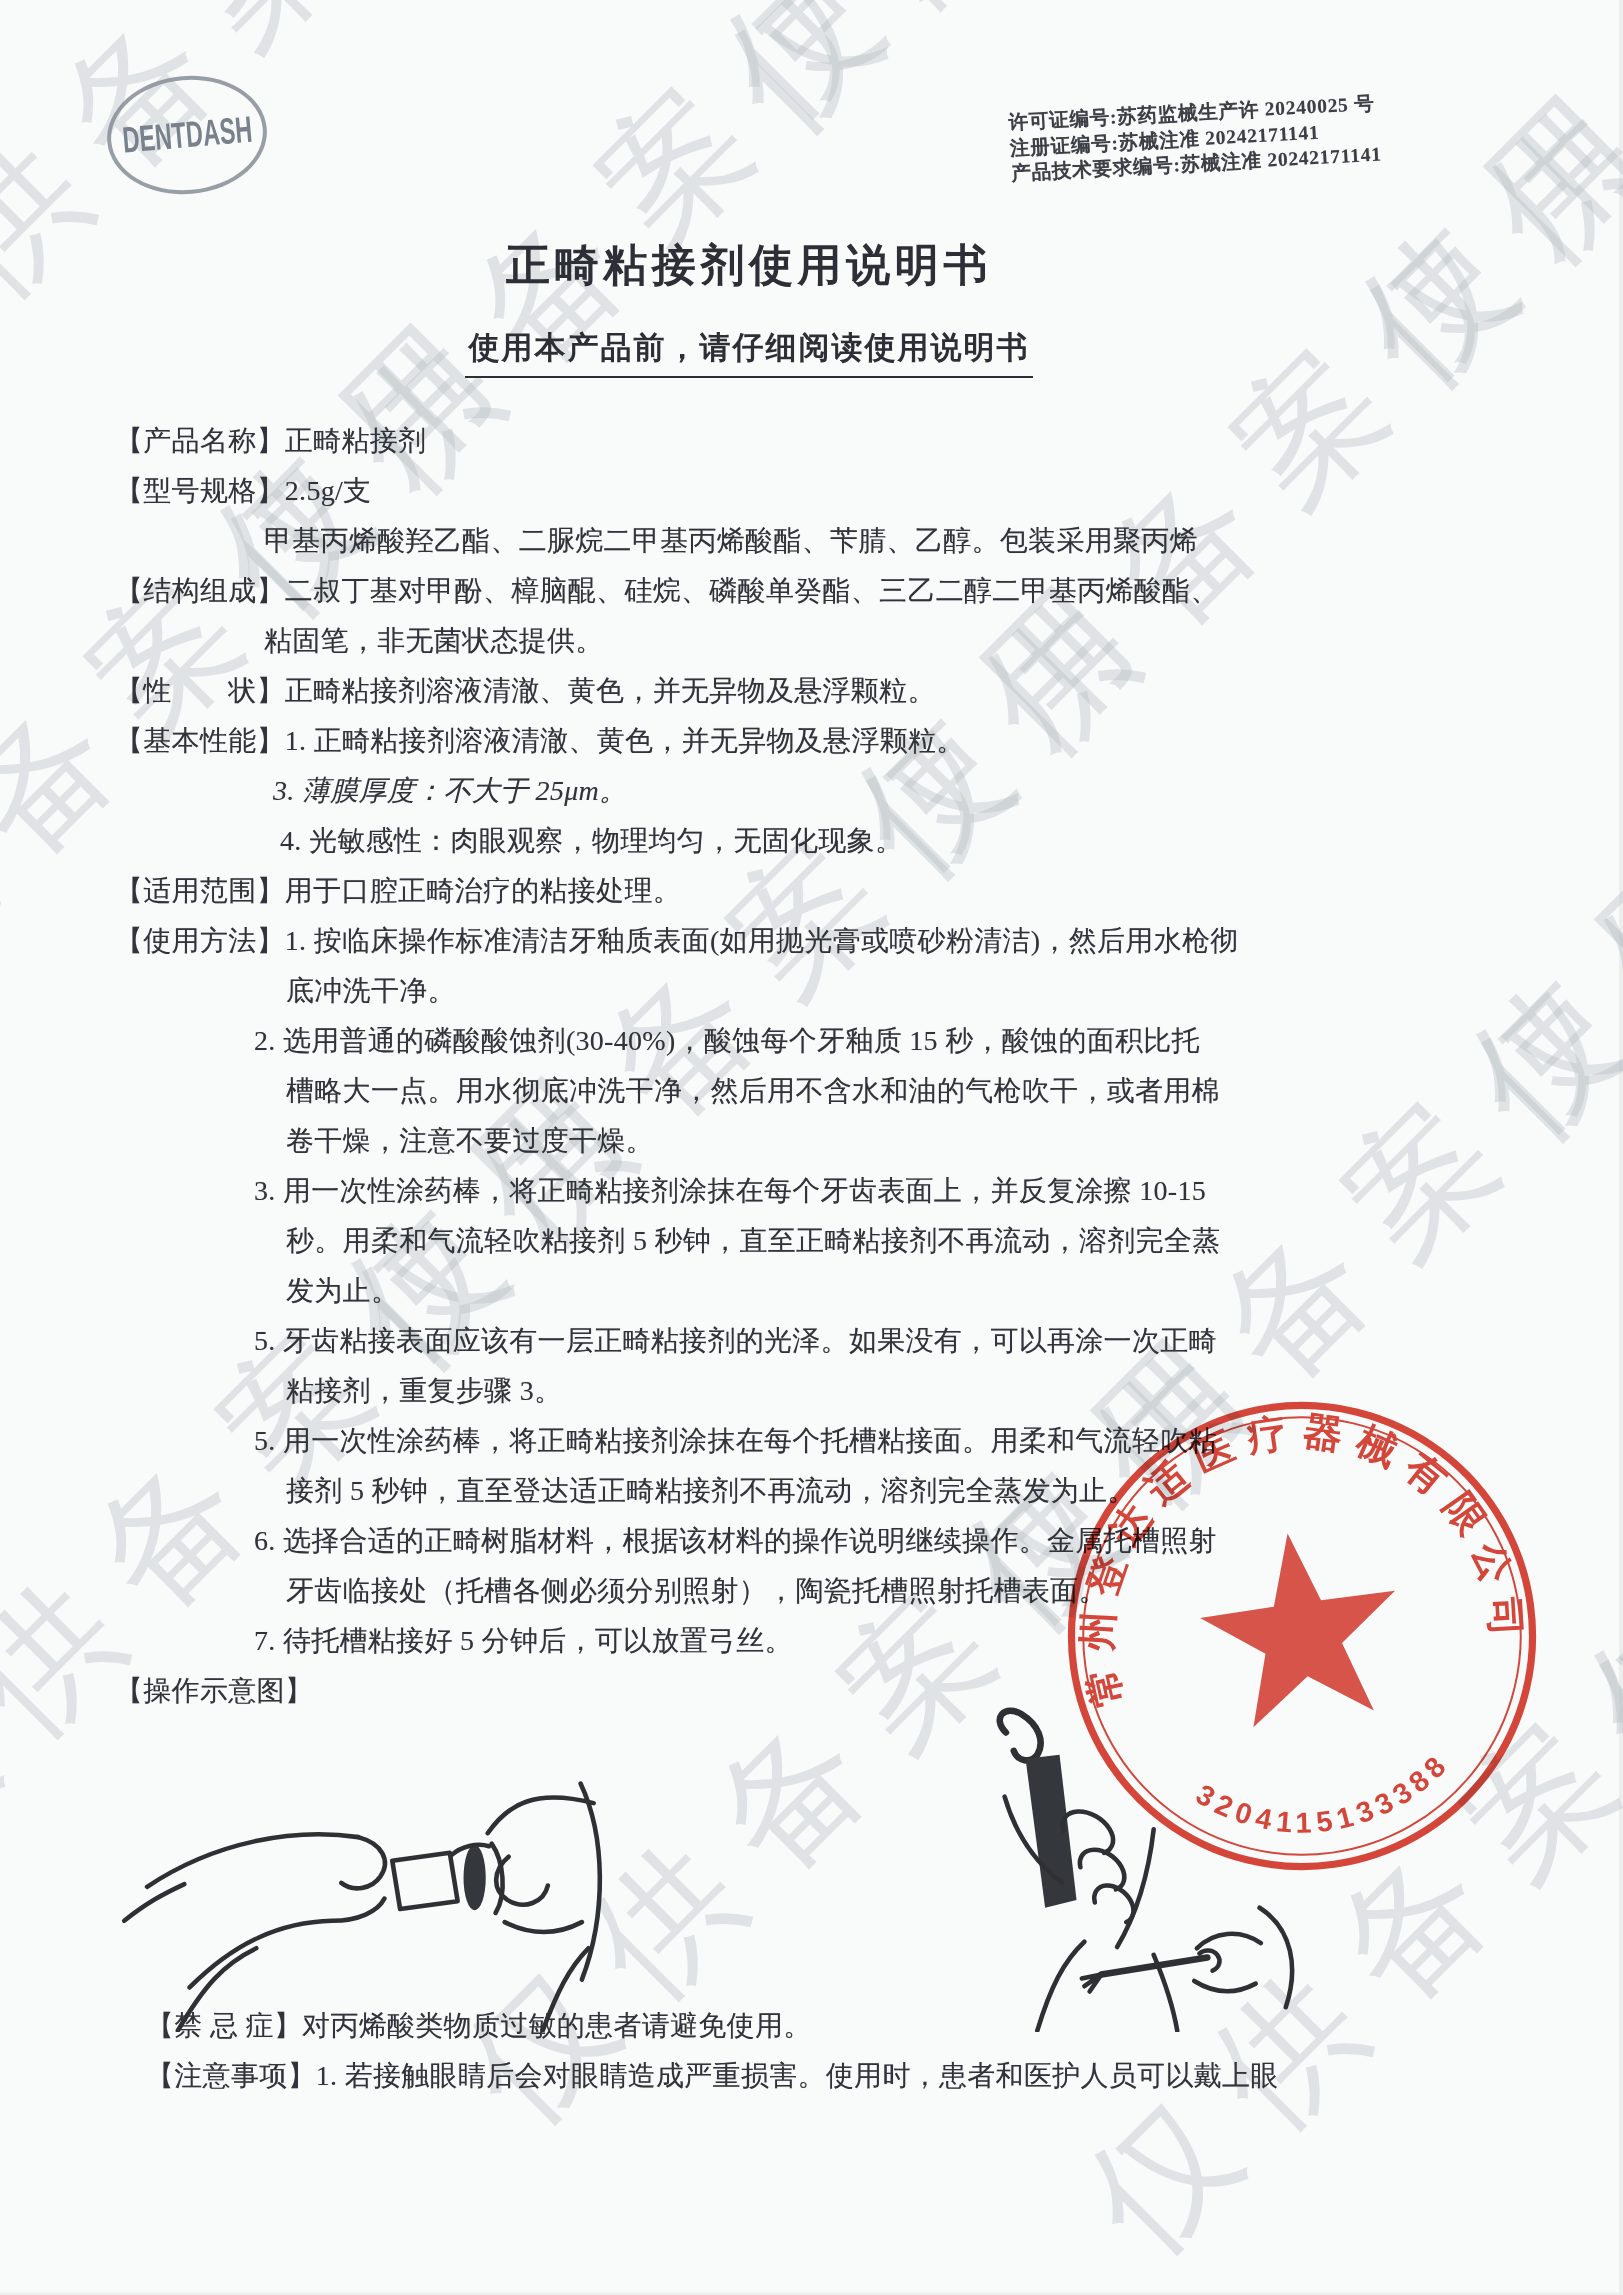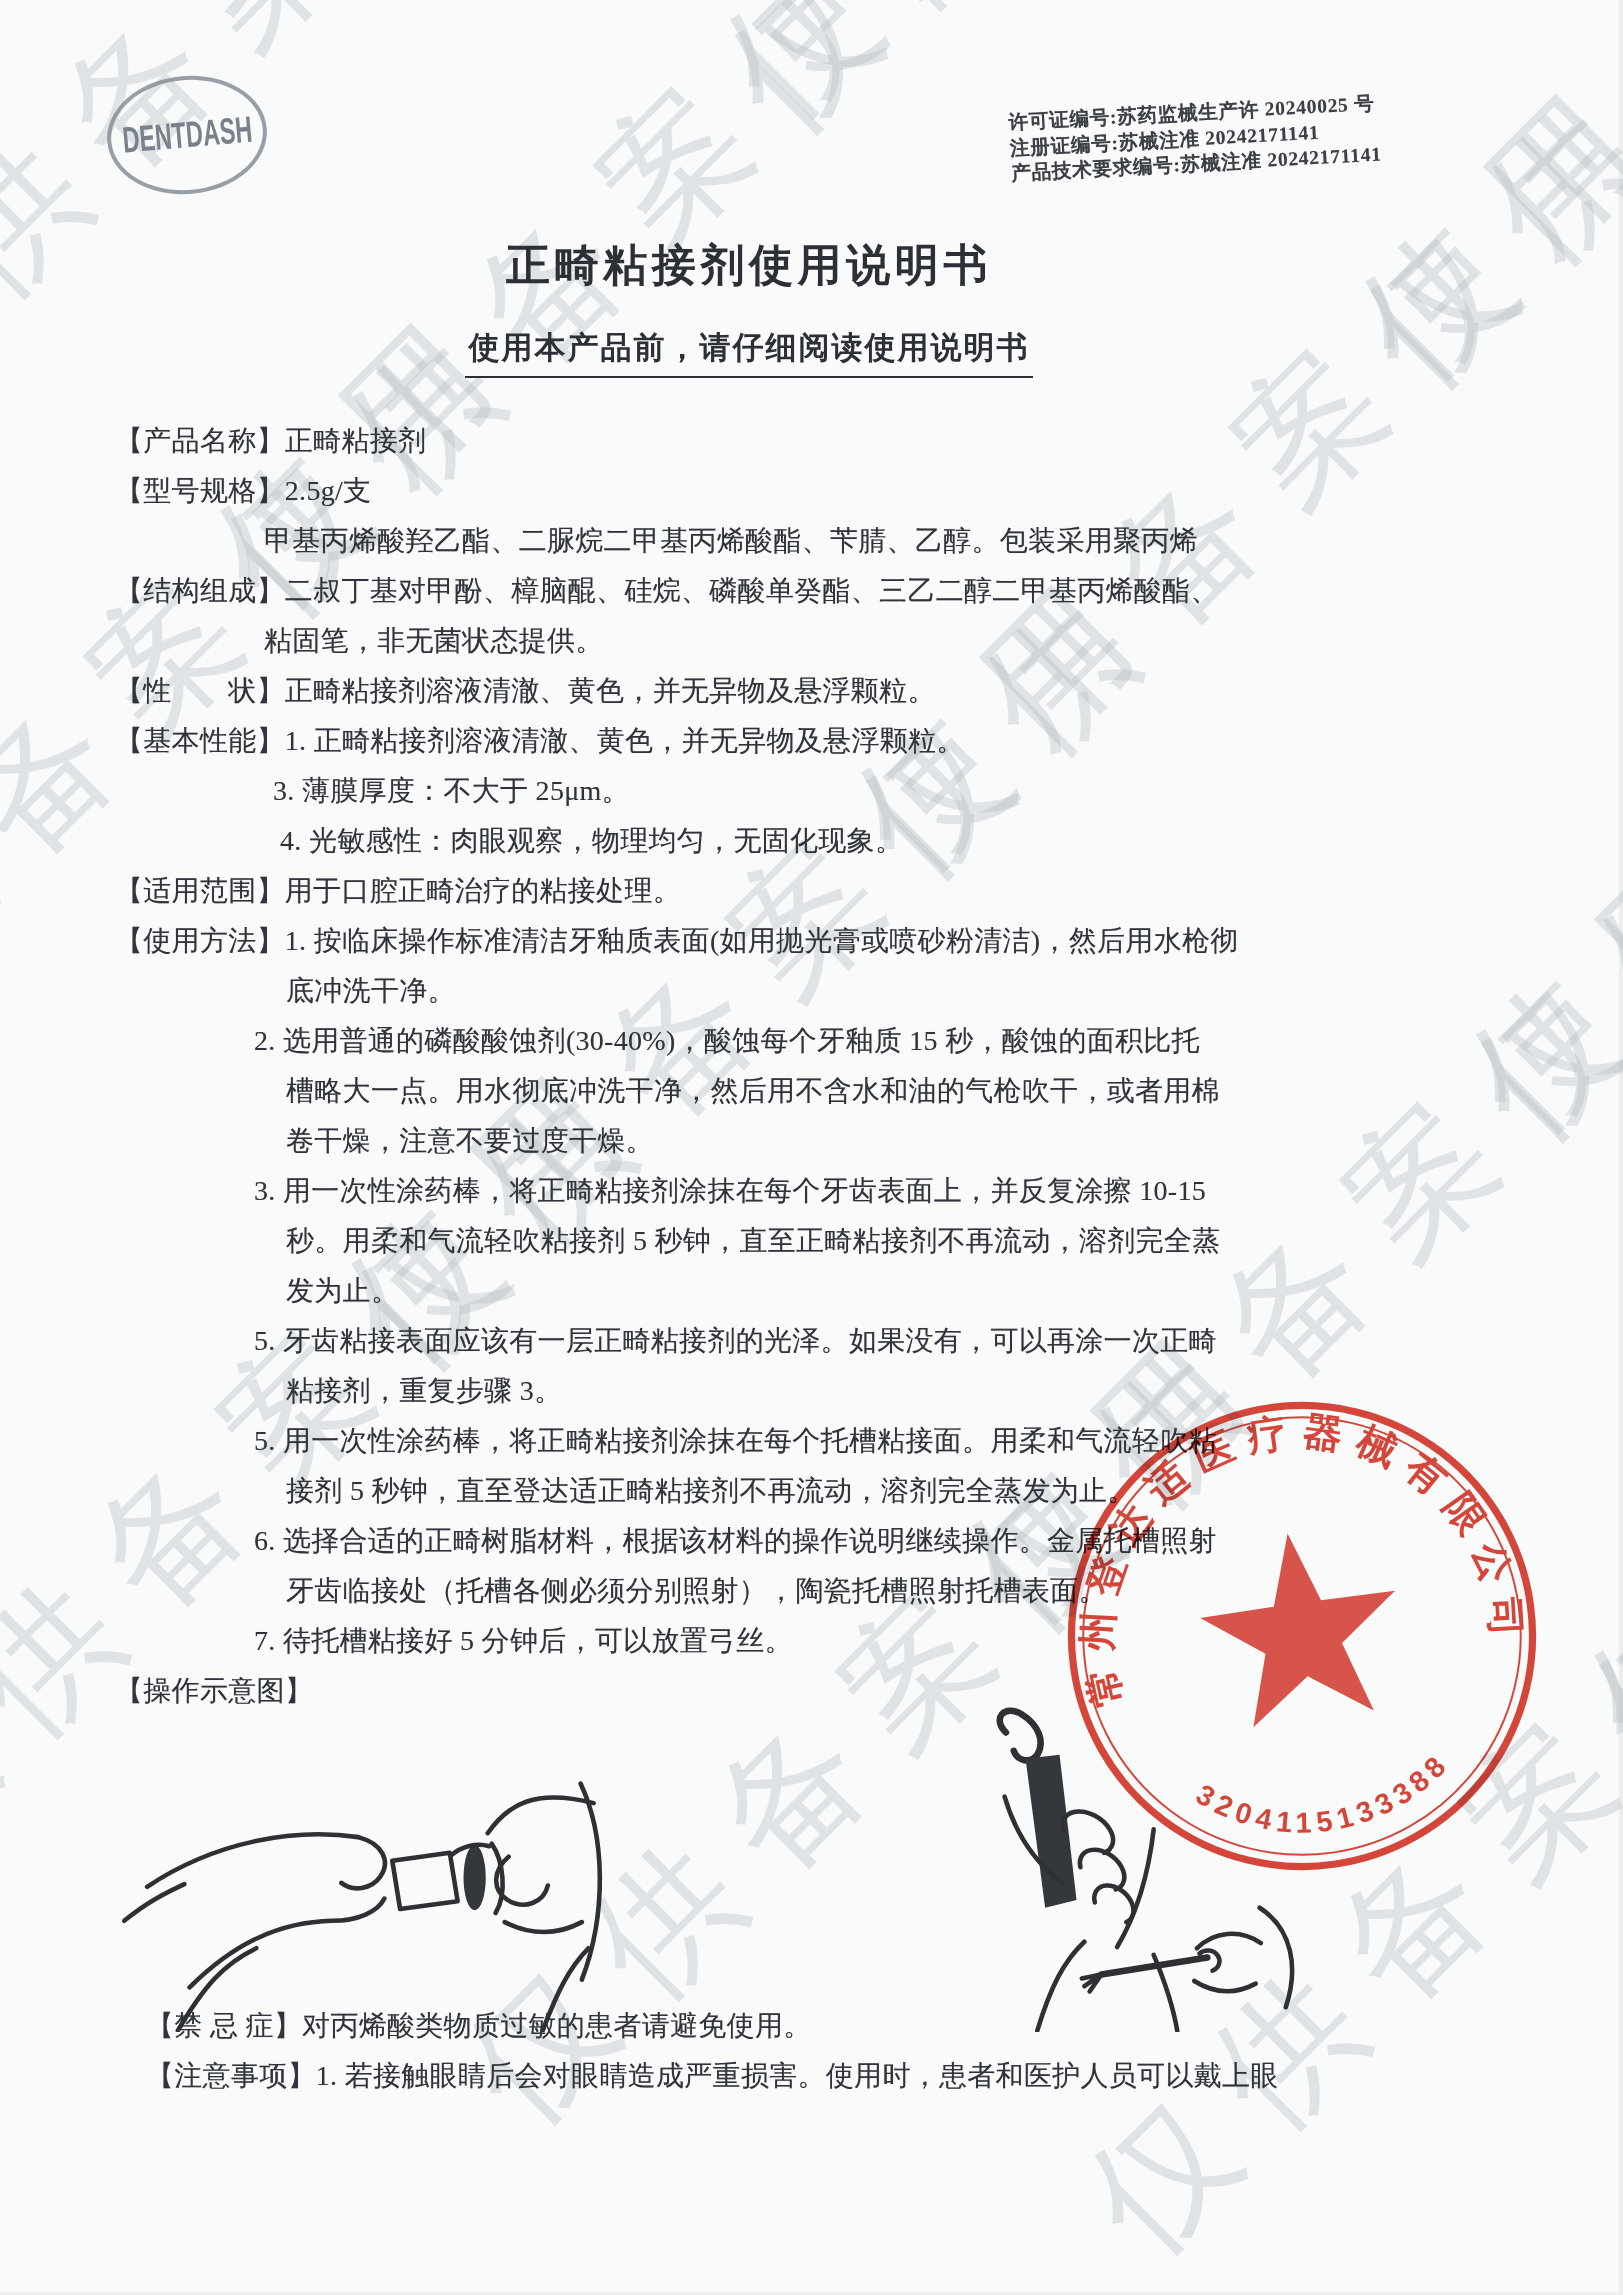--- a/index.html
+++ b/index.html
@@ -69,21 +69,21 @@
   .body-block{position:absolute;left:115px;top:416px;width:1427px;}
   .footer-block{position:absolute;left:115px;top:2001px;width:1427px;margin-left:31px;}
   .line{
     font-size:28px;line-height:50px;color:#30343a;
     letter-spacing:0.3px;white-space:nowrap;
     text-shadow:0 0 0.7px rgba(44,49,55,0.35);
   }
   .l0{margin-left:0;}
   .l1{margin-left:139px;}
   .l1b{margin-left:149px;}
-  .l1c{margin-left:158px;}
+  .l1c{margin-left:158px;font-style:italic;}
   .l1d{margin-left:165px;}
   .l2{margin-left:171px;}
 
   
   .illu{position:absolute;}
   .illu path,.illu line{stroke:#2e3033;stroke-width:7;fill:none;
     stroke-linecap:round;stroke-linejoin:round;}
   .illu .darkfill{fill:#34373c;stroke:none;}
   .illu .thick{stroke-width:10;}
 

